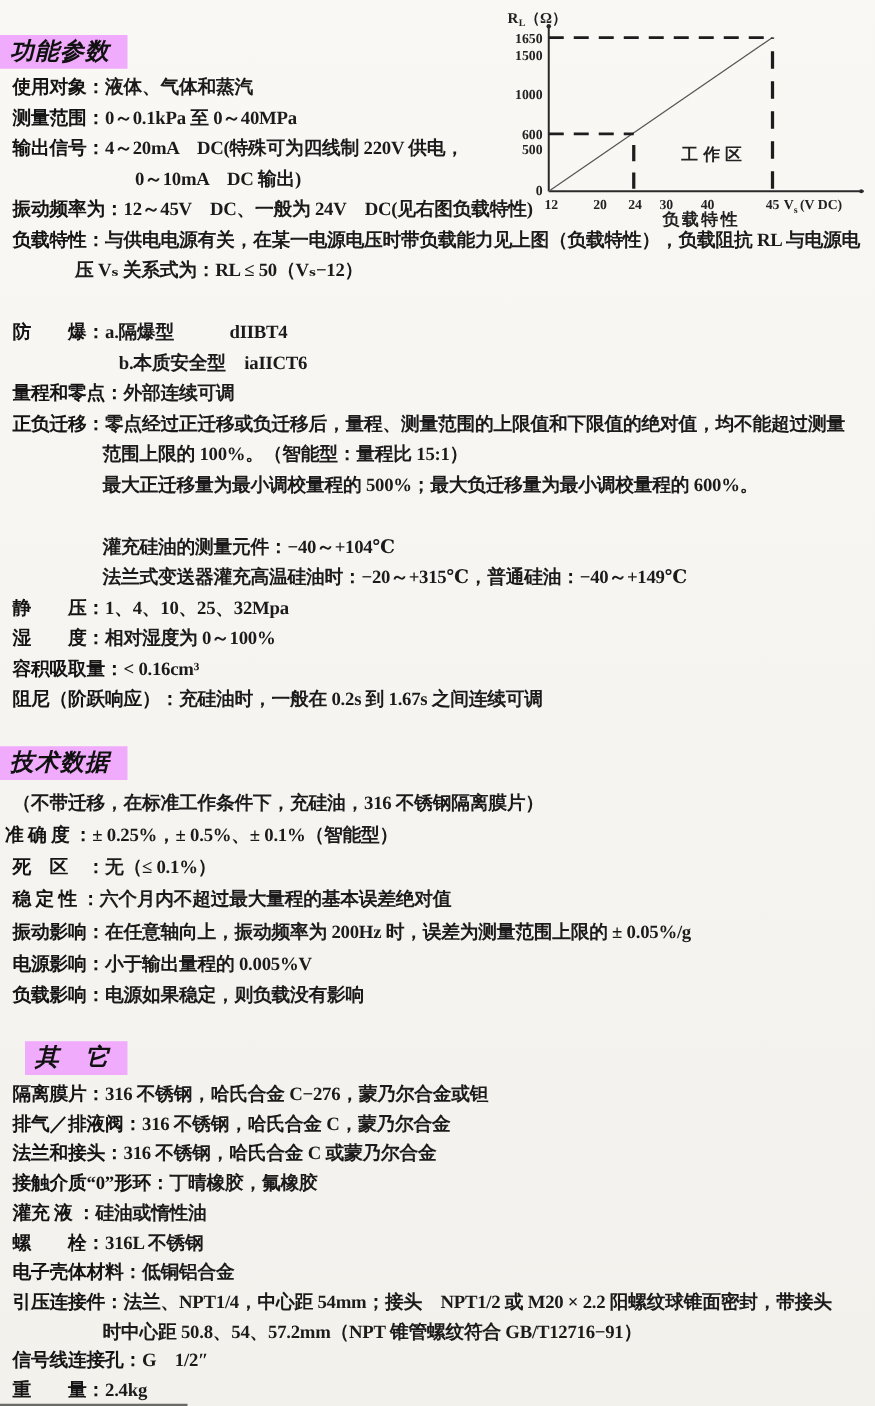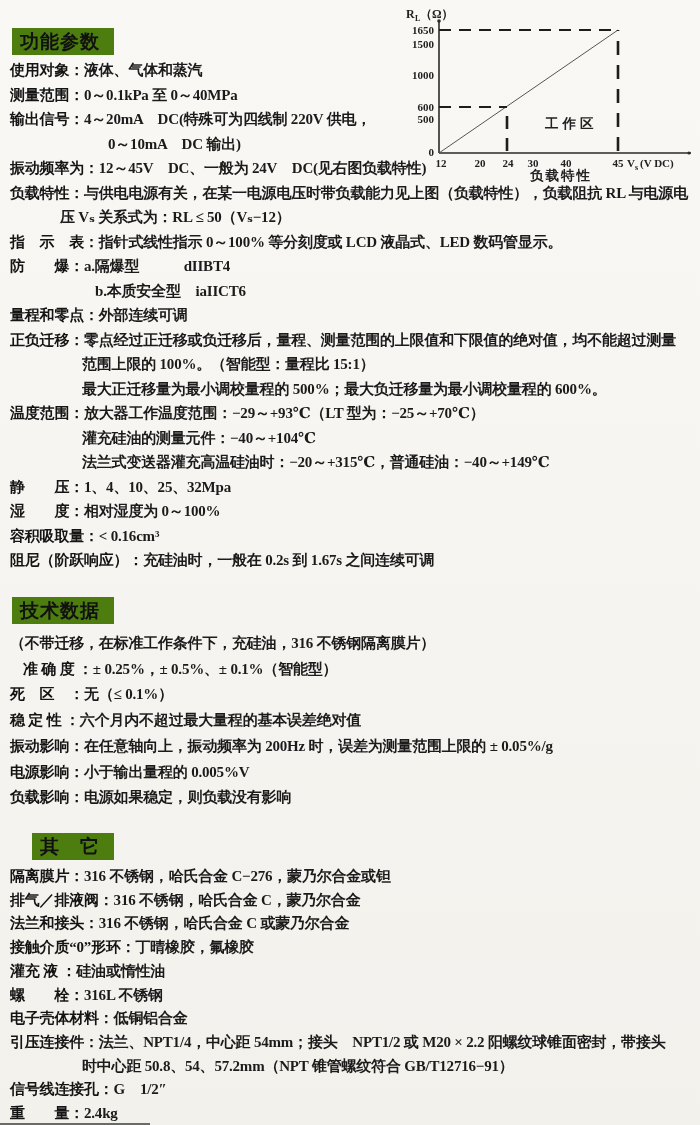--- a/index.html
+++ b/index.html
@@ -4,25 +4,25 @@
 <style>
   html,body{margin:0;padding:0;}
   body{
     width:700px;height:1125px;position:relative;overflow:hidden;
     background:linear-gradient(180deg,#f9f8f5 0%,#f6f4f0 55%,#f3f1ec 100%);
     font-family:"Liberation Serif","DejaVu Serif",serif;
     color:#1c1c1c;
   }
   #doc{position:absolute;inset:0;}
   .section-band{
-    position:absolute;left:12px;display:inline-block;
-    background:#4d7c0f;color:#111;
+    position:absolute;left:0;display:inline-block;
+    background:#f0abfc;color:#111;
     font-family:"Liberation Sans","DejaVu Sans",sans-serif;
     font-weight:700;font-size:19px;line-height:27px;
-    padding:0 14px 0 8px;letter-spacing:1px;white-space:nowrap;
+    padding:0 14px 0 8px;letter-spacing:1px;white-space:nowrap;font-style:italic;
   }
   .spec-line{
     position:absolute;white-space:nowrap;
     font-size:15px;line-height:20px;letter-spacing:-0.2px;
     font-weight:600;color:#1b1b1b;
   }
   .spec-label{font-weight:700;color:#141414;}
   .spec-text{font-weight:600;}
   .chart{position:absolute;left:393px;top:2px;width:307px;height:180px;}
   .chart text{
@@ -78,37 +78,35 @@
 
   <div class="scan-edge"></div>
 <div class="section-band" style="top: 28px;">功能参数</div>
     <div class="spec-line" style="top: 60px; left: 10px;"><span class="spec-label">使用对象：</span><span class="spec-text">液体、气体和蒸汽</span></div>
     <div class="spec-line" style="top: 85px; left: 10px;"><span class="spec-label">测量范围：</span><span class="spec-text">0～0.1kPa 至 0～40MPa</span></div>
     <div class="spec-line" style="top: 109px; left: 10px;"><span class="spec-label">输出信号：</span><span class="spec-text">4～20mA　DC(特殊可为四线制 220V 供电，</span></div>
     <div class="spec-line" style="top: 134px; left: 108px;"><span class="spec-text">0～10mA　DC 输出)</span></div>
     <div class="spec-line" style="top: 158px; left: 10px;"><span class="spec-label">振动频率为：</span><span class="spec-text">12～45V　DC、一般为 24V　DC(见右图负载特性)</span></div>
     <div class="spec-line" style="top: 183px; left: 10px;"><span class="spec-label">负载特性：</span><span class="spec-text">与供电电源有关，在某一电源电压时带负载能力见上图（负载特性），负载阻抗 RL 与电源电</span></div>
     <div class="spec-line" style="top: 207px; left: 60px;"><span class="spec-text">压 Vₛ 关系式为：RL ≤ 50（Vₛ−12）</span></div>
-    <div class="spec-line" style="top: 232px; left: 10px;"><span class="spec-label">指　示　表：</span><span class="spec-text">指针式线性指示 0～100% 等分刻度或 LCD 液晶式、LED 数码管显示。</span></div>
     <div class="spec-line" style="top: 256px; left: 10px;"><span class="spec-label">防　　爆：</span><span class="spec-text">a.隔爆型　　　dIIBT4</span></div>
     <div class="spec-line" style="top: 281px; left: 95px;"><span class="spec-text">b.本质安全型　iaIICT6</span></div>
     <div class="spec-line" style="top: 330px; left: 10px;"><span class="spec-label">正负迁移：</span><span class="spec-text">零点经过正迁移或负迁移后，量程、测量范围的上限值和下限值的绝对值，均不能超过测量</span></div>
     <div class="spec-line" style="top: 305px; left: 10px;"><span class="spec-label">量程和零点：</span><span class="spec-text">外部连续可调</span></div>
     <div class="spec-line" style="top: 354px; left: 82px;"><span class="spec-text">范围上限的 100%。（智能型：量程比 15:1）</span></div>
     <div class="spec-line" style="top: 379px; left: 82px;"><span class="spec-text">最大正迁移量为最小调校量程的 500%；最大负迁移量为最小调校量程的 600%。</span></div>
-    <div class="spec-line" style="top: 403px; left: 10px;"><span class="spec-label">温度范围：</span><span class="spec-text">放大器工作温度范围：−29～+93℃（LT 型为：−25～+70℃）</span></div>
     <div class="spec-line" style="top: 428px; left: 82px;"><span class="spec-text">灌充硅油的测量元件：−40～+104℃</span></div>
     <div class="spec-line" style="top: 452px; left: 82px;"><span class="spec-text">法兰式变送器灌充高温硅油时：−20～+315℃，普通硅油：−40～+149℃</span></div>
     <div class="spec-line" style="top: 477px; left: 10px;"><span class="spec-label">静　　压：</span><span class="spec-text">1、4、10、25、32Mpa</span></div>
     <div class="spec-line" style="top: 501px; left: 10px;"><span class="spec-label">湿　　度：</span><span class="spec-text">相对湿度为 0～100%</span></div>
     <div class="spec-line" style="top: 526px; left: 10px;"><span class="spec-label">容积吸取量：</span><span class="spec-text">&lt; 0.16cm³</span></div>
     <div class="spec-line" style="top: 550px; left: 10px;"><span class="spec-label">阻尼（阶跃响应）：</span><span class="spec-text">充硅油时，一般在 0.2s 到 1.67s 之间连续可调</span></div>
     <div class="section-band" style="top: 597px;">技术数据</div>
     <div class="spec-line" style="top: 633px; left: 10px;"><span class="spec-text">（不带迁移，在标准工作条件下，充硅油，316 不锈钢隔离膜片）</span></div>
-    <div class="spec-line" style="top: 659px; left: 23px;"><span class="spec-label">准 确 度 ：</span><span class="spec-text">± 0.25%，± 0.5%、± 0.1%（智能型）</span></div>
+    <div class="spec-line" style="top: 659px; left: 4px;"><span class="spec-label">准 确 度 ：</span><span class="spec-text">± 0.25%，± 0.5%、± 0.1%（智能型）</span></div>
     <div class="spec-line" style="top: 684px; left: 10px;"><span class="spec-label">死　区　：</span><span class="spec-text">无（≤ 0.1%）</span></div>
     <div class="spec-line" style="top: 710px; left: 10px;"><span class="spec-label">稳 定 性 ：</span><span class="spec-text">六个月内不超过最大量程的基本误差绝对值</span></div>
     <div class="spec-line" style="top: 736px; left: 10px;"><span class="spec-label">振动影响：</span><span class="spec-text">在任意轴向上，振动频率为 200Hz 时，误差为测量范围上限的 ± 0.05%/g</span></div>
     <div class="spec-line" style="top: 762px; left: 10px;"><span class="spec-label">电源影响：</span><span class="spec-text">小于输出量程的 0.005%V</span></div>
     <div class="spec-line" style="top: 787px; left: 10px;"><span class="spec-label">负载影响：</span><span class="spec-text">电源如果稳定，则负载没有影响</span></div>
     <div class="section-band" style="top: 833px; margin-left: 20px;">其　它</div>
     <div class="spec-line" style="top: 866px; left: 10px;"><span class="spec-label">隔离膜片：</span><span class="spec-text">316 不锈钢，哈氏合金 C−276，蒙乃尔合金或钽</span></div>
     <div class="spec-line" style="top: 890px; left: 10px;"><span class="spec-label">排气／排液阀：</span><span class="spec-text">316 不锈钢，哈氏合金 C，蒙乃尔合金</span></div>
     <div class="spec-line" style="top: 913px; left: 10px;"><span class="spec-label">法兰和接头：</span><span class="spec-text">316 不锈钢，哈氏合金 C 或蒙乃尔合金</span></div>
     <div class="spec-line" style="top: 937px; left: 10px;"><span class="spec-label">接触介质“0”形环：</span><span class="spec-text">丁晴橡胶，氟橡胶</span></div>

